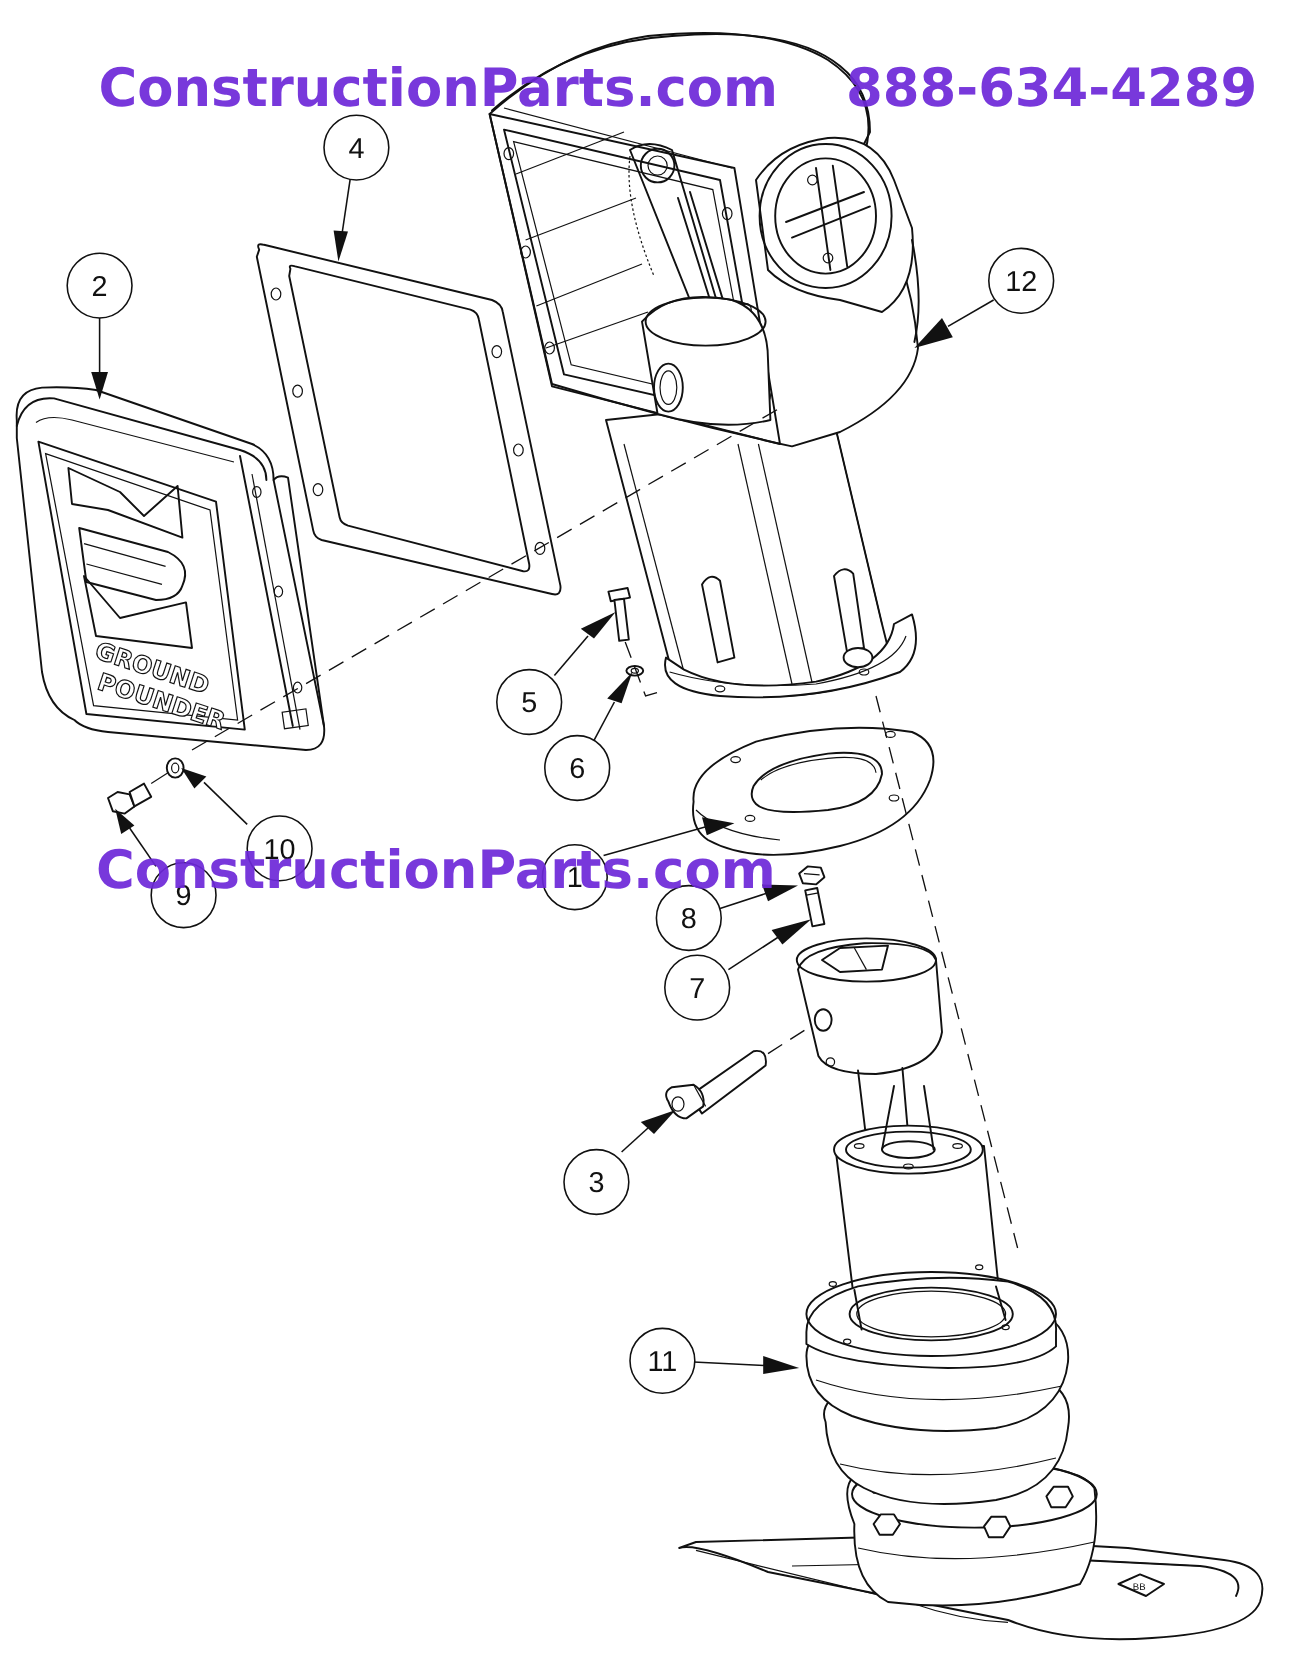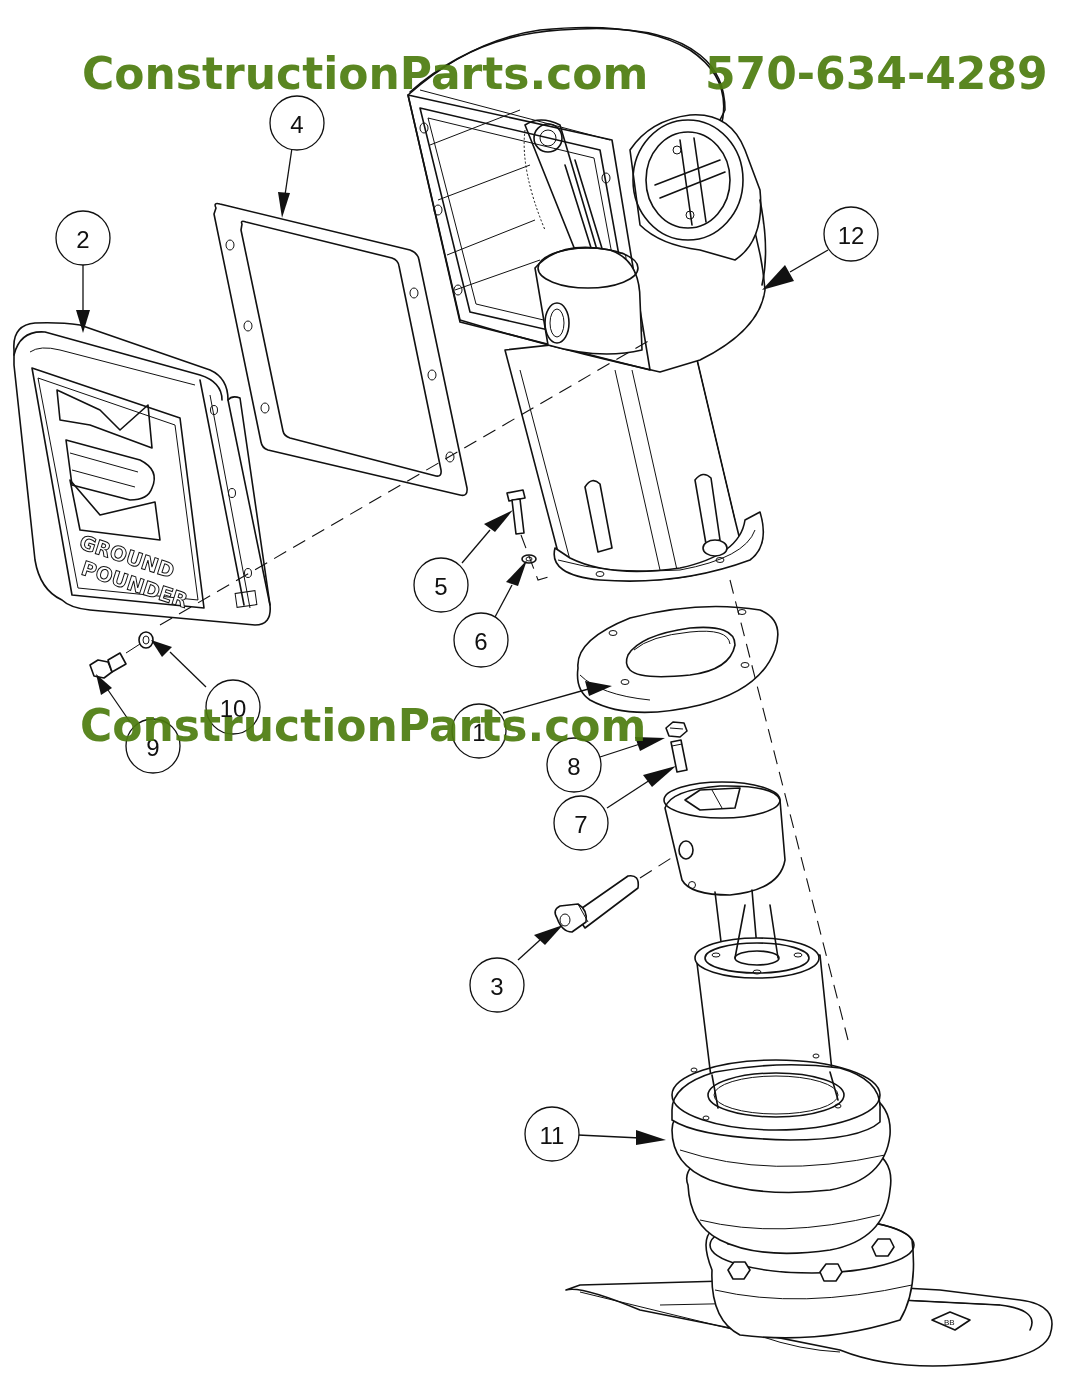--- a/index.html
+++ b/index.html
@@ -6,21 +6,21 @@
   body { width:1082px; height:1389px; position:relative; overflow:hidden; font-family:"Liberation Sans", sans-serif; }
   #diagram { position:absolute; left:0; top:0; width:1082px; height:1389px; }
   .ln { fill:none; stroke:#111; stroke-width:1.6; stroke-linejoin:round; stroke-linecap:round; }
   .thin { fill:none; stroke:#111; stroke-width:1; }
   .fillw { fill:#fff; stroke:#111; stroke-width:1.6; stroke-linejoin:round; }
   .dash { fill:none; stroke:#111; stroke-width:1.1; stroke-dasharray:14 8; }
   .leader { fill:none; stroke:#111; stroke-width:1.3; }
   .arrow { fill:#111; stroke:none; }
   .bubble { fill:#fff; stroke:#111; stroke-width:1.3; }
   .bubble-text { font-family:"Liberation Sans", sans-serif; font-size:24px; fill:#111; text-anchor:middle; dominant-baseline:central; }
-  .wm { position:absolute; font-family:"DejaVu Sans", sans-serif; font-weight:bold; color:#4d7c0f; opacity:0.92; white-space:nowrap; letter-spacing:0px; pointer-events:none; }
+  .wm { position:absolute; font-family:"DejaVu Sans", sans-serif; font-weight:bold; color:#6d28d9; opacity:0.92; white-space:nowrap; letter-spacing:0px; pointer-events:none; }
   .wm-top-left { left:82px; top:48px; font-size:44px; }
   .wm-top-right { left:705px; top:48px; font-size:44px; }
   .wm-mid { left:80px; top:700px; font-size:44px; }
   .logo-text { font-family:"DejaVu Sans", sans-serif; font-weight:bold; font-size:20px; fill:#fff; stroke:#111; stroke-width:1; }
 </style>
 </head>
 <body>
 
 <svg id="diagram" viewBox="0 0 1082 1389" xmlns="http://www.w3.org/2000/svg">
 
@@ -317,14 +317,14 @@
     <circle class="bubble" cx="233" cy="707" r="27"></circle>
     <text class="bubble-text" x="233" y="708">10</text>
   </g>
   <g>
     <circle class="bubble" cx="153" cy="746" r="27"></circle>
     <text class="bubble-text" x="153" y="747">9</text>
   </g>
 </svg>
 
 <div class="wm wm-top-left">ConstructionParts.com</div>
-<div class="wm wm-top-right">570-634-4289</div>
+<div class="wm wm-top-right">888-634-4289</div>
 <div class="wm wm-mid">ConstructionParts.com</div>
 
 </body></html>

